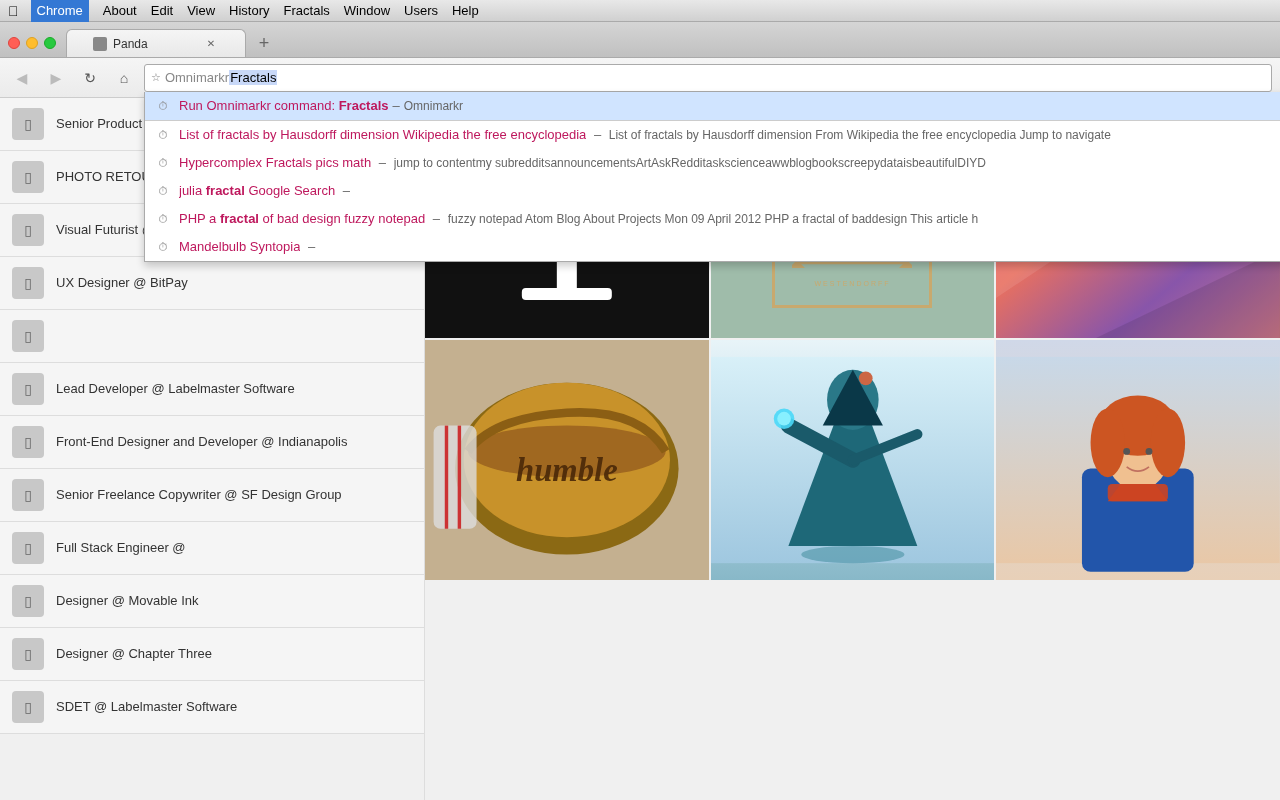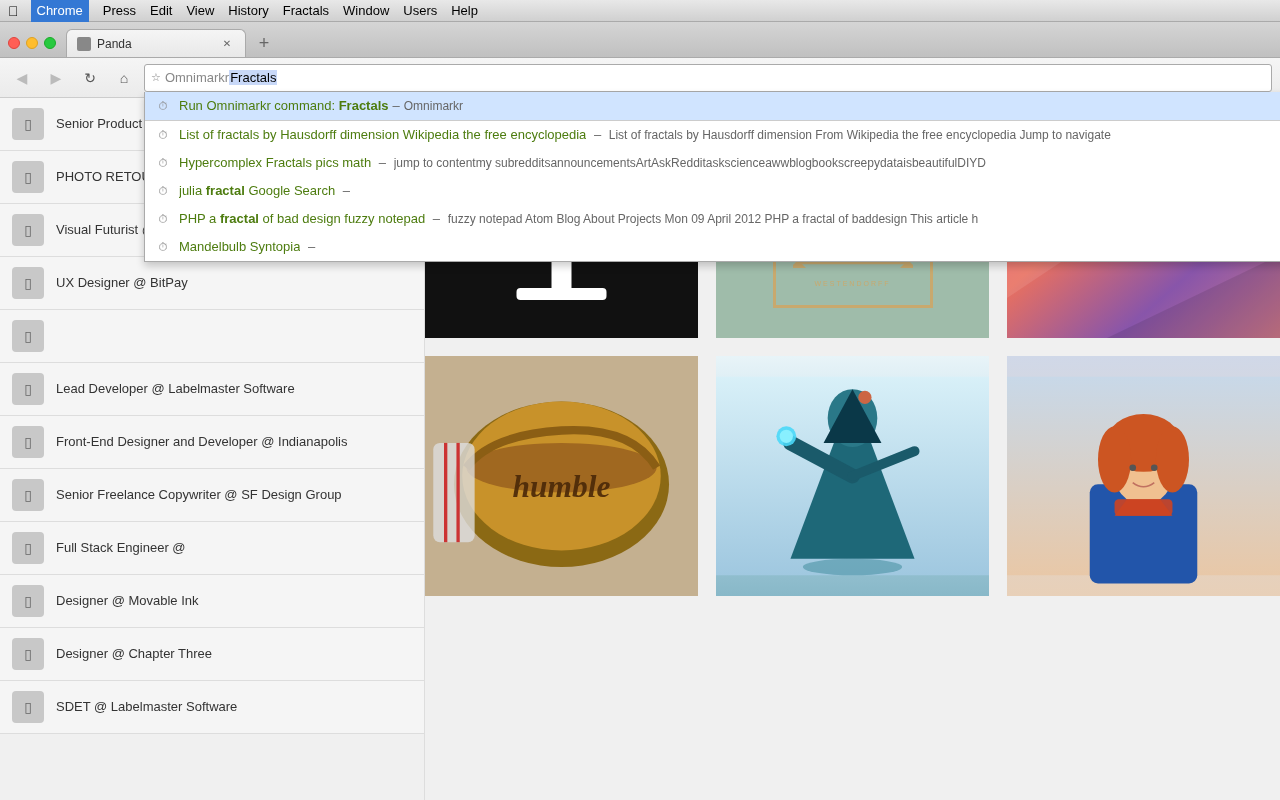--- a/index.html
+++ b/index.html
@@ -63,21 +63,21 @@
     .btn-max { width: 12px; height: 12px; border-radius: 50%; background: #27c93f; border: 1px solid #1aab29; }
 
     .tab {
       height: 28px;
       background: linear-gradient(to bottom, #f5f5f5, #e8e8e8);
       border: 1px solid #aaa;
       border-bottom: none;
       border-radius: 6px 6px 0 0;
       display: flex;
       align-items: center;
-      padding: 0 10px;
+      padding: 0 26px;
       font-size: 12px;
       color: #333;
       min-width: 180px;
       max-width: 220px;
       position: relative;
       cursor: pointer;
     }
     .tab-favicon {
       width: 14px;
       height: 14px;
@@ -163,21 +163,21 @@
     }
     .autocomplete-icon {
       width: 16px; height: 16px; margin-right: 8px;
       color: #888; font-size: 12px; flex-shrink: 0;
       display: flex; align-items: center; justify-content: center;
     }
     .autocomplete-main {
       white-space: nowrap;
       overflow: hidden;
       text-overflow: ellipsis;
-      color: #4d7c0f;
+      color: #be185d;
     }
     .autocomplete-sep { color: #666; margin: 0 4px; }
     .autocomplete-desc {
       color: #666;
       white-space: nowrap;
       overflow: hidden;
       text-overflow: ellipsis;
       font-size: 12px;
     }
 
@@ -219,21 +219,21 @@
       color: #333;
       line-height: 1.4;
     }
 
     
     .image-grid {
       flex: 1;
       display: grid;
       grid-template-columns: repeat(3, 1fr);
       grid-template-rows: repeat(2, 240px);
-      gap: 18px;
+      gap: 2px;
       overflow: hidden;
     }
     .grid-cell {
       overflow: hidden;
       position: relative;
     }
 
     
     .img-black-face {
       background: #111;
@@ -285,21 +285,21 @@
     .sidebar::-webkit-scrollbar { width: 6px; }
     .sidebar::-webkit-scrollbar-track { background: #f0f0f0; }
     .sidebar::-webkit-scrollbar-thumb { background: #bbb; border-radius: 3px; }
   </style>
 </head>
 <body>
 
 <div class="menu-bar">
   <span class="apple-logo"></span>
   <span class="menu-item active">Chrome</span>
-  <span class="menu-item">Press</span>
+  <span class="menu-item">About</span>
   <span class="menu-item">Edit</span>
   <span class="menu-item">View</span>
   <span class="menu-item">History</span>
   <span class="menu-item">Fractals</span>
   <span class="menu-item">Window</span>
   <span class="menu-item">Users</span>
   <span class="menu-item">Help</span>
 </div>
 
 <div class="chrome-window">

